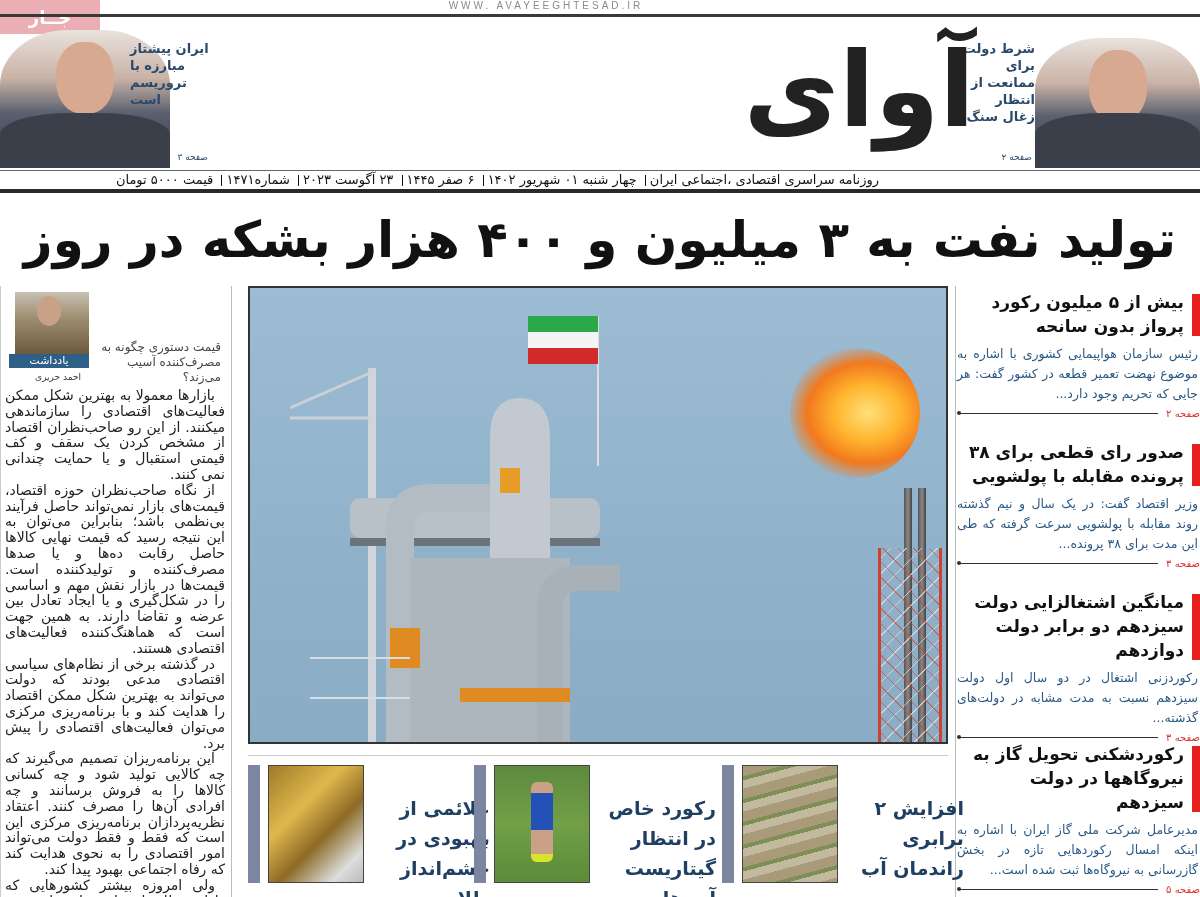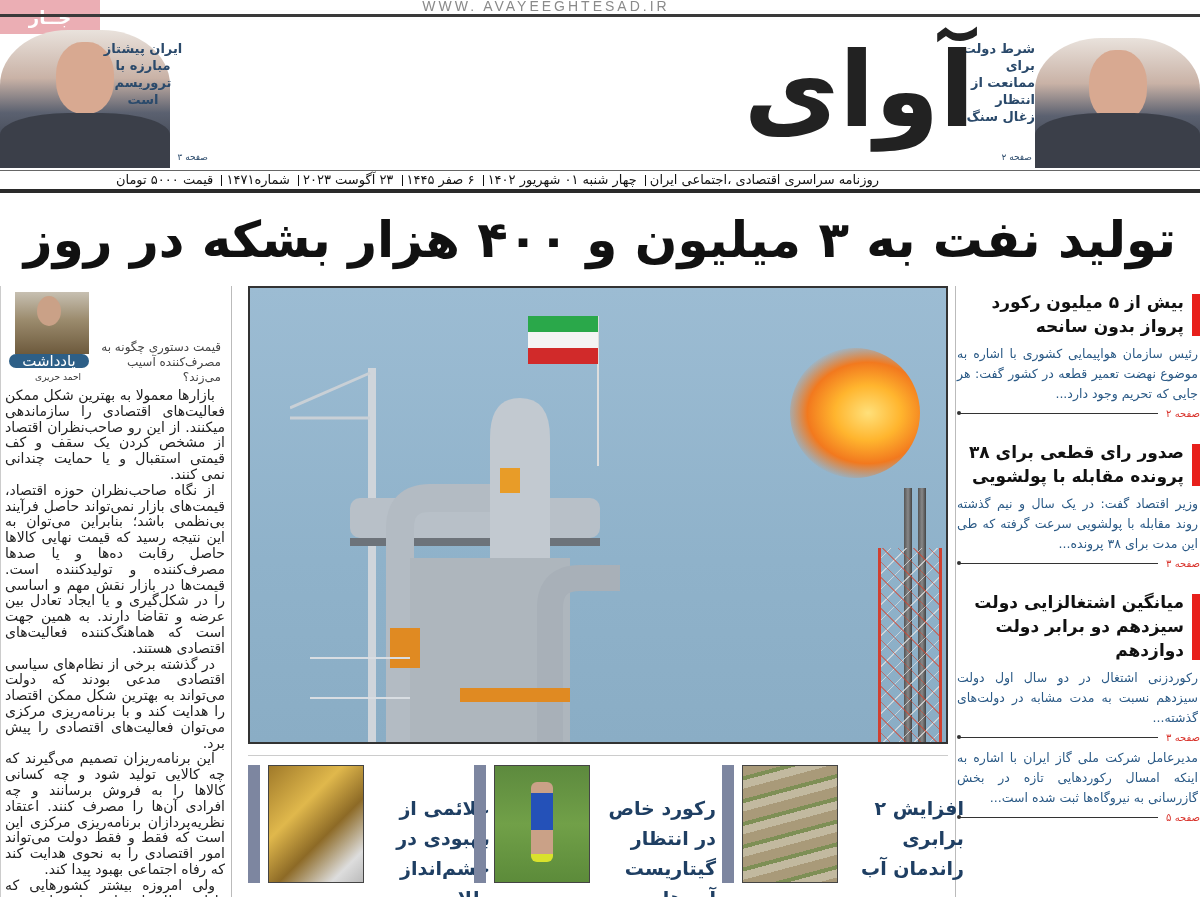--- a/index.html
+++ b/index.html
@@ -1,56 +1,56 @@
 <!DOCTYPE html>
 <html><head>
 <meta charset="utf-8">
 <style>
   * { box-sizing: border-box; margin: 0; padding: 0; }
   html, body { width: 1200px; height: 897px; overflow: hidden; background: #ffffff; }
   body { font-family: "DejaVu Sans", sans-serif; color: #1a1a1a; position: relative; }
 
   .watermark { position: absolute; left: 0; top: 0; width: 100px; height: 34px; background: #e8a0a8; opacity: .85; color: #fff; font-weight: bold; font-size: 18px; display: flex; align-items: center; justify-content: center; direction: rtl; }
-  .site-url { position: absolute; top: 0; left: 0; width: 1092px; text-align: center; font-size: 14px; letter-spacing: 3px; color: #8a8a8a; font-family: "Liberation Sans", sans-serif; line-height: 12px; }
+  .site-url { position: absolute; top: 0; left: 0; width: 1092px; text-align: center; font-size: 10px; letter-spacing: 3px; color: #8a8a8a; font-family: "Liberation Sans", sans-serif; line-height: 12px; }
   .top-rule { position: absolute; top: 14px; left: 0; width: 1200px; height: 3px; background: #3a3a3a; }
 
   
   .masthead-logo { position: absolute; left: 240px; top: 30px; width: 735px; height: 120px; direction: rtl; display: flex; align-items: center; justify-content: flex-start; }
   .logo-dark { font-family: "DejaVu Sans", sans-serif; font-weight: bold; font-size: 104px; color: #222; line-height: 1; letter-spacing: -2px; }
   .logo-red { font-family: "DejaVu Sans", sans-serif; font-weight: bold; font-size: 104px; color: #ee3124; line-height: 1; letter-spacing: -2px; }
 
   .teaser { position: absolute; direction: rtl; }
   .teaser-right { left: 965px; top: 30px; width: 235px; height: 138px; }
   .teaser-left { left: 0; top: 30px; width: 240px; height: 138px; }
   .portrait { position: absolute; bottom: 0; background: linear-gradient(180deg,#e9e2dc 0%, #c9b2a6 35%, #5b6170 60%, #2f3540 100%); border-radius: 40% 40% 4px 4px; }
   .teaser-right .portrait { right: 0; width: 165px; height: 130px; }
   .teaser-left .portrait { left: 0; width: 170px; height: 138px; }
   .portrait .face { position: absolute; left: 50%; top: 12px; width: 58px; height: 72px; transform: translateX(-50%); background: #d8a991; border-radius: 45%; }
   .portrait .suit { position: absolute; left: 0; right: 0; bottom: 0; height: 55px; background: #3b3f49; border-radius: 40% 40% 0 0; }
   .teaser-text { position: absolute; top: 10px; font-size: 13px; font-weight: bold; color: #2b4a6b; line-height: 17px; }
   .teaser-right .teaser-text { right: 165px; width: 75px; text-align: right; }
-  .teaser-left .teaser-text { right: 52px; width: 90px; text-align: center; }
+  .teaser-left .teaser-text { right: 20px; width: 90px; text-align: left; }
   .teaser-page { position: absolute; bottom: 6px; font-size: 9px; color: #2b4a6b; }
   .teaser-right .teaser-page { right: 168px; }
   .teaser-left .teaser-page { right: 32px; }
 
   
   .dateline-rule-top { position: absolute; top: 170px; left: 0; width: 1200px; height: 1px; background: #666; }
   .dateline { position: absolute; top: 172px; right: 321px; direction: rtl; font-size: 13px; color: #111; line-height: 16px; white-space: nowrap; }
   .dateline span.sep { display: inline-block; width: 1px; height: 11px; background: #111; margin: 0 4px; vertical-align: middle; }
   .dateline-rule-bottom { position: absolute; top: 189px; left: 0; width: 1200px; height: 4px; background: #2a2a2a; }
 
   
   .headline { position: absolute; top: 200px; left: 0; width: 1200px; text-align: center; direction: rtl; font-size: 50px; font-weight: bold; color: #111; line-height: 80px; letter-spacing: -1px; }
 
   
   .editorial { position: absolute; left: 0; top: 286px; width: 232px; height: 611px; border-right: 1px solid #bbb; border-left: 1px solid #ccc; direction: rtl; overflow: hidden; }
   .ed-photo { position: absolute; left: 14px; top: 6px; width: 74px; height: 62px; background: linear-gradient(180deg,#c7c0b2 0%, #9b8b6d 45%, #6d5a3d 100%); }
   .ed-photo::after { content: ""; position: absolute; left: 22px; top: 4px; width: 24px; height: 30px; border-radius: 50%; background: #caa187; }
-  .ed-badge { position: absolute; left: 8px; top: 68px; width: 80px; height: 14px; background: #2d5f87; color: #fff; font-size: 15px; text-align: center; line-height: 14px; border-radius: 7px; }
+  .ed-badge { position: absolute; left: 8px; top: 68px; width: 80px; height: 14px; background: #2d5f87; color: #fff; font-size: 11px; text-align: center; line-height: 14px; }
   .ed-title { position: absolute; right: 10px; top: 48px; width: 130px; font-size: 12px; color: #444; line-height: 15px; text-align: right; margin-top: 6px; }
   .ed-author { position: absolute; right: 150px; top: 86px; font-size: 9px; color: #333; }
   .ed-body { position: absolute; right: 6px; top: 102px; width: 220px; font-size: 14px; color: #222; line-height: 15.8px; text-align: justify; }
   .ed-body p { text-indent: 10px; }
 
   
   .main-photo { position: absolute; left: 248px; top: 286px; width: 700px; height: 458px; border: 2px solid #333; overflow: hidden; background: linear-gradient(180deg,#9cbcd3 0%, #8fb2ca 60%, #8aadc5 100%); }
   .plant { position: absolute; left: 40px; top: 40px; width: 360px; height: 420px; }
   .flag { position: absolute; left: 278px; top: 28px; width: 70px; height: 48px; }
   .flag .g { height: 16px; background: #2aa84a; }
@@ -189,20 +189,21 @@
   </div>
   <div class="story" style="top:304px">
     <div class="story-head">میانگین اشتغالزایی دولت سیزدهم دو برابر دولت دوازدهم</div>
     <div class="story-body">رکوردزنی اشتغال در دو سال اول دولت سیزدهم نسبت به مدت مشابه در دولت‌های گذشته...</div>
     <div class="story-page">
         <span>صفحه ۳</span>
         <span class="line"></span>
       </div>
   </div>
   <div class="story" style="top:456px">
+    <div class="story-head">رکوردشکنی تحویل گاز به نیروگاهها در دولت سیزدهم</div>
     <div class="story-body">مدیرعامل شرکت ملی گاز ایران با اشاره به اینکه امسال رکوردهایی تازه در بخش گازرسانی به نیروگاه‌ها ثبت شده است...</div>
     <div class="story-page">
         <span>صفحه ۵</span>
         <span class="line"></span>
       </div>
   </div>
 </div>
 
 <div class="bottom-rule"></div>
 <div class="mini mini-1">

